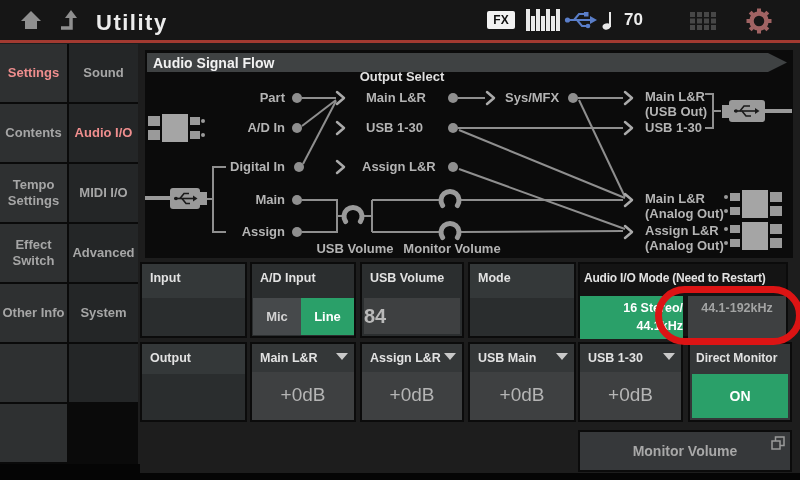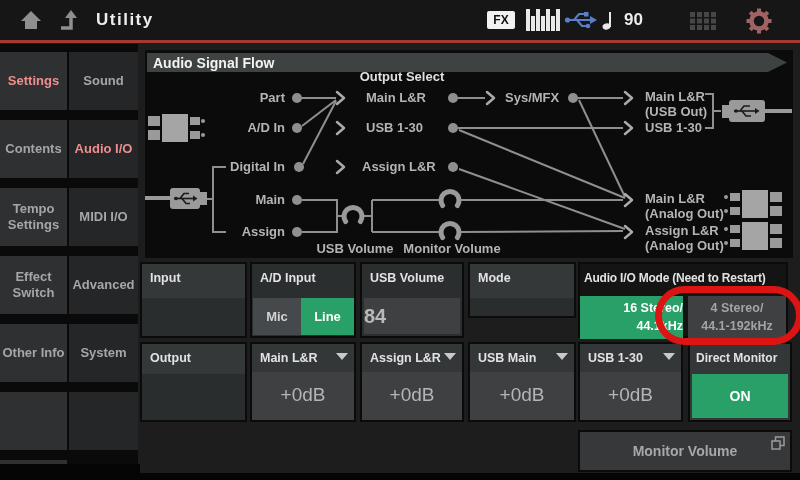--- a/index.html
+++ b/index.html
@@ -2,32 +2,32 @@
 <html><head>
 <meta charset="utf-8">
 <style>
   html,body{margin:0;padding:0;}
   body{width:800px;height:480px;position:relative;overflow:hidden;background:#1d1d1d;
        font-family:"Liberation Sans",sans-serif;-webkit-font-smoothing:antialiased;}
   .abs{position:absolute;box-sizing:border-box;}
   
   #topbar{left:0;top:0;width:800px;height:40px;background:#161616;}
   #redline{left:0;top:40px;width:800px;height:3px;background:#a23a31;}
-  .tb-title{left:96px;top:10px;font-size:17px;font-weight:bold;color:#ececec;letter-spacing:1.5px;}
+  .tb-title{left:96px;top:10px;font-size:22px;font-weight:bold;color:#ececec;letter-spacing:1.5px;}
   .fx-badge{left:487px;top:11px;width:28px;height:18px;background:#f2f2f2;border-radius:2px;
             color:#111;font-size:12px;font-weight:bold;text-align:center;line-height:18px;}
   .tempo-val{left:624px;top:10px;font-size:17px;font-weight:bold;color:#ececec;}
   
   #sidebar{left:0;top:44px;width:138px;height:420px;background:#0a0a0a;}
   .sb-col{position:absolute;top:0;height:420px;}
   #sb-col1{left:0;width:67px;}
   #sb-col2{left:69px;width:69px;}
   .sb-cell{box-sizing:border-box;width:100%;height:60px;border-bottom:2px solid #0a0a0a;
            display:flex;align-items:center;justify-content:center;text-align:center;
-           font-size:13px;font-weight:bold;color:#a6a6a6;line-height:1.25;padding:2px;margin-top:8px;}
+           font-size:13px;font-weight:bold;color:#a6a6a6;line-height:1.25;padding:2px;}
   #sb-col1 .sb-cell{background:#2e3031;}
   #sb-col2 .sb-cell{background:#242627;}
   .sb-cell.active{background:linear-gradient(#404344,#2f3233);color:#ef8e8e;}
   
   .cell{position:absolute;box-sizing:border-box;border:2px solid #0b0b0b;background:#2f3233;}
   .hdr{position:absolute;left:8px;top:7px;font-size:12.5px;font-weight:bold;color:#e2e2e2;white-space:nowrap;}
   .rowlabel{background:linear-gradient(#343839 0 34px,#2a2d2e 34px);}
   .dd{position:absolute;right:6px;top:9px;width:0;height:0;border-left:6px solid transparent;
       border-right:6px solid transparent;border-top:7px solid #c9c9c9;}
   .btn{position:absolute;text-align:center;font-weight:bold;}
@@ -80,21 +80,21 @@
     </g>
     <circle cx="3.5" cy="11" r="2.6" fill="#5a7ec9"></circle>
     <rect x="20" y="3" width="4.5" height="4.5" fill="#5a7ec9"></rect>
     <circle cx="24" cy="17" r="2.3" fill="#5a7ec9"></circle>
     <polygon points="26,7 33,11 26,15" fill="#5a7ec9"></polygon>
   </svg>
   <svg class="abs" style="left:602px;top:9px" width="12" height="22">
     <ellipse cx="4.5" cy="17.5" rx="4" ry="3" fill="#e8e8e8" transform="rotate(-15 4.5 17.5)"></ellipse>
     <rect x="7" y="3" width="2" height="15" fill="#e8e8e8"></rect>
   </svg>
-  <div class="abs tempo-val">90</div>
+  <div class="abs tempo-val">70</div>
   <svg class="abs" style="left:690px;top:12px" width="28" height="18">
     <g fill="#474747">
       <rect x="0" y="0" width="5" height="5"></rect>
         <rect x="7" y="0" width="5" height="5"></rect>
         <rect x="14" y="0" width="5" height="5"></rect>
         <rect x="21" y="0" width="5" height="5"></rect>
       <rect x="0" y="6.5" width="5" height="5"></rect>
         <rect x="7" y="6.5" width="5" height="5"></rect>
         <rect x="14" y="6.5" width="5" height="5"></rect>
         <rect x="21" y="6.5" width="5" height="5"></rect>
@@ -304,31 +304,30 @@
 </div>
 <div class="cell" style="left:250px;top:262px;width:106px;height:76px;background:#2b2e2f;">
   <div class="hdr">A/D Input</div>
   <div class="btn btn-dark" style="left:1px;top:34px;width:48px;height:37px;font-size:13px;line-height:37px;">Mic</div>
   <div class="btn btn-green" style="left:49px;top:34px;width:53px;height:37px;font-size:13px;line-height:37px;">Line</div>
 </div>
 <div class="cell" style="left:360px;top:262px;width:104px;height:76px;background:#2b2e2f;">
   <div class="hdr">USB Volume</div>
   <div class="valbox" style="left:2px;top:34px;right:2px;bottom:2px;font-size:20px;line-height:37px;">84</div>
 </div>
-<div class="cell rowlabel" style="left:468px;top:262px;width:108px;height:56px;">
+<div class="cell rowlabel" style="left:468px;top:262px;width:108px;height:76px;">
   <div class="hdr">Mode</div>
 </div>
 <div class="cell" style="left:578px;top:262px;width:210px;height:76px;background:#141414;">
   <div class="hdr" style="left:4px;font-size:12px;letter-spacing:-0.2px;">Audio I/O Mode (Need to Restart)</div>
   <div class="btn btn-green two-line" style="left:0;top:32px;width:103px;height:40px;text-align:right;">
     <div>16 Stereo/</div>
     <div>44.1kHz</div>
   </div>
   <div class="btn two-line" style="left:108px;top:32px;width:98px;height:40px;background:#3e4041;color:#a3a4a4;">
-    <div>4 Stereo/</div>
     <div>44.1-192kHz</div>
   </div>
 </div>
 
 <div class="cell rowlabel" style="left:140px;top:342px;width:107px;height:80px;background:linear-gradient(#343839 0 30px,#2a2d2e 30px);">
   <div class="hdr">Output</div>
 </div>
 <div class="cell" style="left:250px;top:342px;width:106px;height:80px;background:#343738;">
   <div class="hdr">Main L&amp;R</div>
   <span class="dd"></span>

